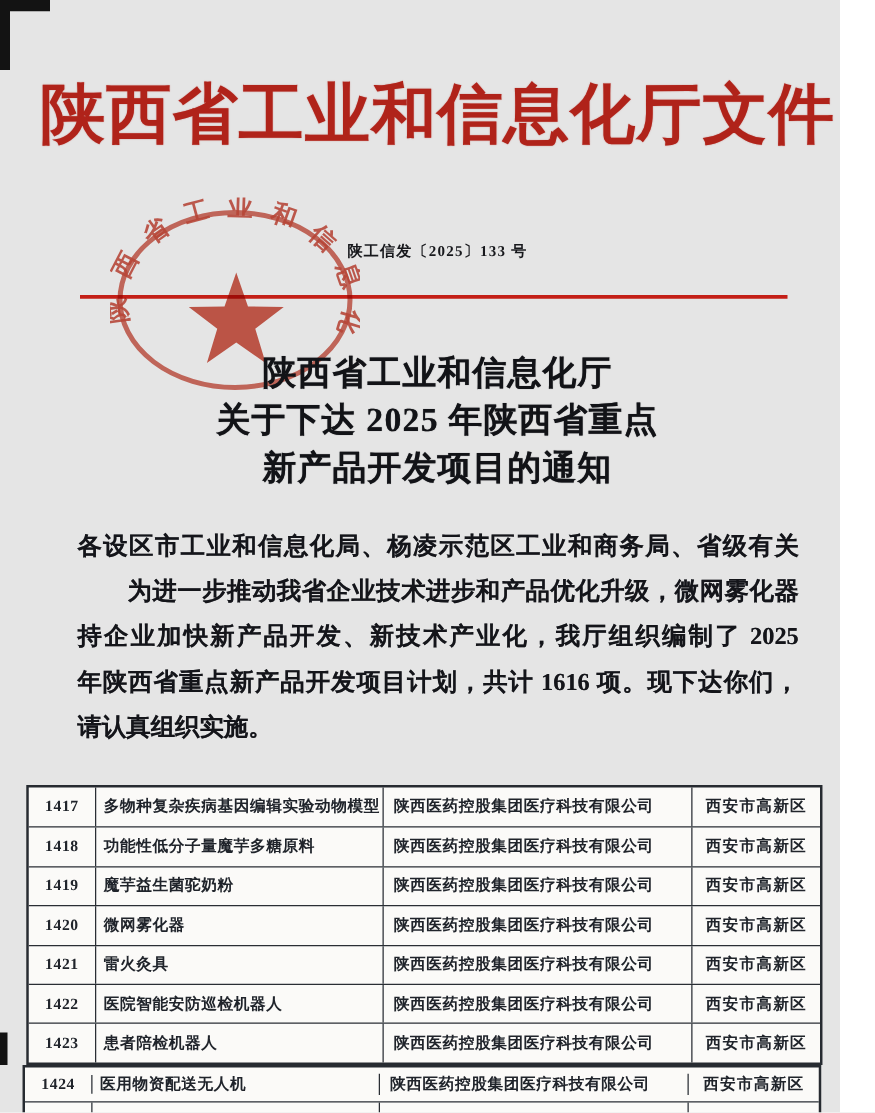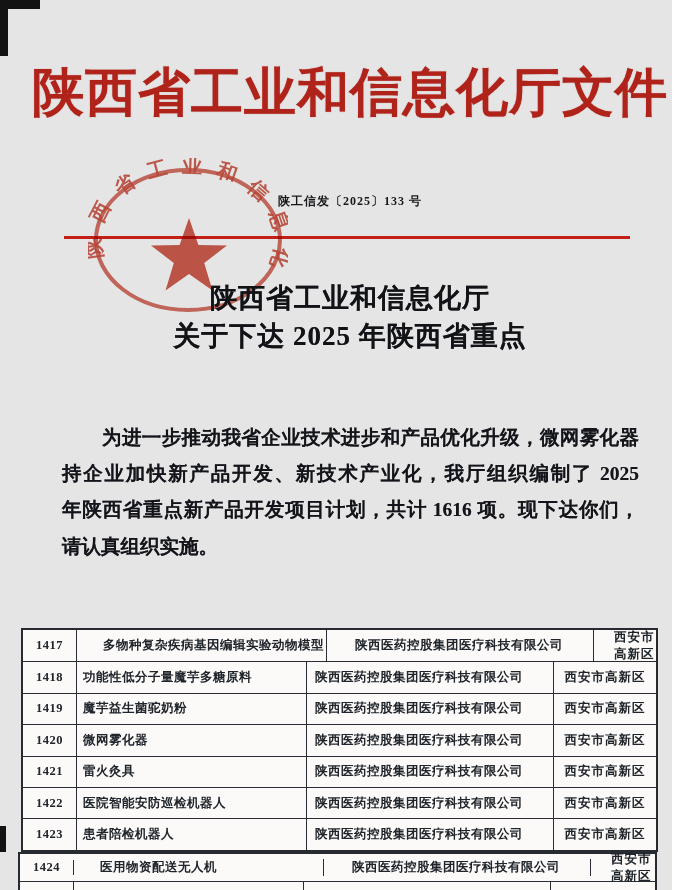--- a/index.html
+++ b/index.html
@@ -49,21 +49,21 @@
   .indent { text-indent:40px; }
 
   
   .tbl {
     position:absolute; background:#fbfaf8;
     border:2px solid #272b31; font-size:12.5px; font-weight:700; color:#20242b;
   }
   .tbl-a { left:21px; top:628px; width:637px; }
   .tbl-b { left:18px; top:852px; width:639px; }
   .tr { display:flex; border-top:1.5px solid #2a2e34; }
-  .tr:first-child { border-top:none;gap:20px; }
+  .tr:first-child { border-top:none; }
   .tr-a { height:31.4px; }
   .tr-b { height:27px;align-items:center; }
   .tr-stub { height:12px; }
   .td { display:flex; align-items:center; border-right:1.5px solid #2a2e34; overflow:hidden; }
   .td:last-child { border-right:none; }
   .c1 { width:54px; justify-content:center; letter-spacing:.5px; }
   .c2 { width:230px; padding-left:6px; letter-spacing:.5px; }
   .c3 { width:247px; padding-left:8px; letter-spacing:.5px; }
   .c4 { flex:1; justify-content:center; letter-spacing:1px; }
 </style>
@@ -90,23 +90,25 @@
     <ellipse cx="100" cy="82" rx="92" ry="70" fill="none" stroke="#c63c2a" stroke-width="4" opacity="0.8"></ellipse>
     <text font-size="20" font-weight="bold" fill="#c63c2a" opacity="0.88" font-family="Liberation Serif, DejaVu Serif, serif">
       <textPath href="#sealArc" startOffset="6" textLength="322">陕西省工业和信息化厅</textPath>
     </text>
     <polygon fill="#c63c2a" opacity="0.9" points="101,60 110.4,87.1 139,87.6 116.2,104.9 124.5,132.4 101,116 77.5,132.4 85.8,104.9 63,87.6 91.6,87.1"></polygon>
   </svg>
 
   <div class="title-block">
     <div>陕西省工业和信息化厅</div>
     <div>关于下达 2025 年陕西省重点</div>
+    <div>新产品开发项目的通知</div>
   </div>
 
   <div class="body-block">
+    <div class="jline">各设区市工业和信息化局、杨凌示范区工业和商务局、省级有关</div>
     <div class="jline indent">为进一步推动我省企业技术进步和产品优化升级，微网雾化器</div>
     <div class="jline">持企业加快新产品开发、新技术产业化，我厅组织编制了 2025</div>
     <div class="jline">年陕西省重点新产品开发项目计划，共计 1616 项。现下达你们，</div>
     <div>请认真组织实施。</div>
   </div>
 
   <div class="tbl tbl-a">
     <div class="tr tr-a">
       <div class="td c1">1417</div>
       <div class="td c2">多物种复杂疾病基因编辑实验动物模型</div>

